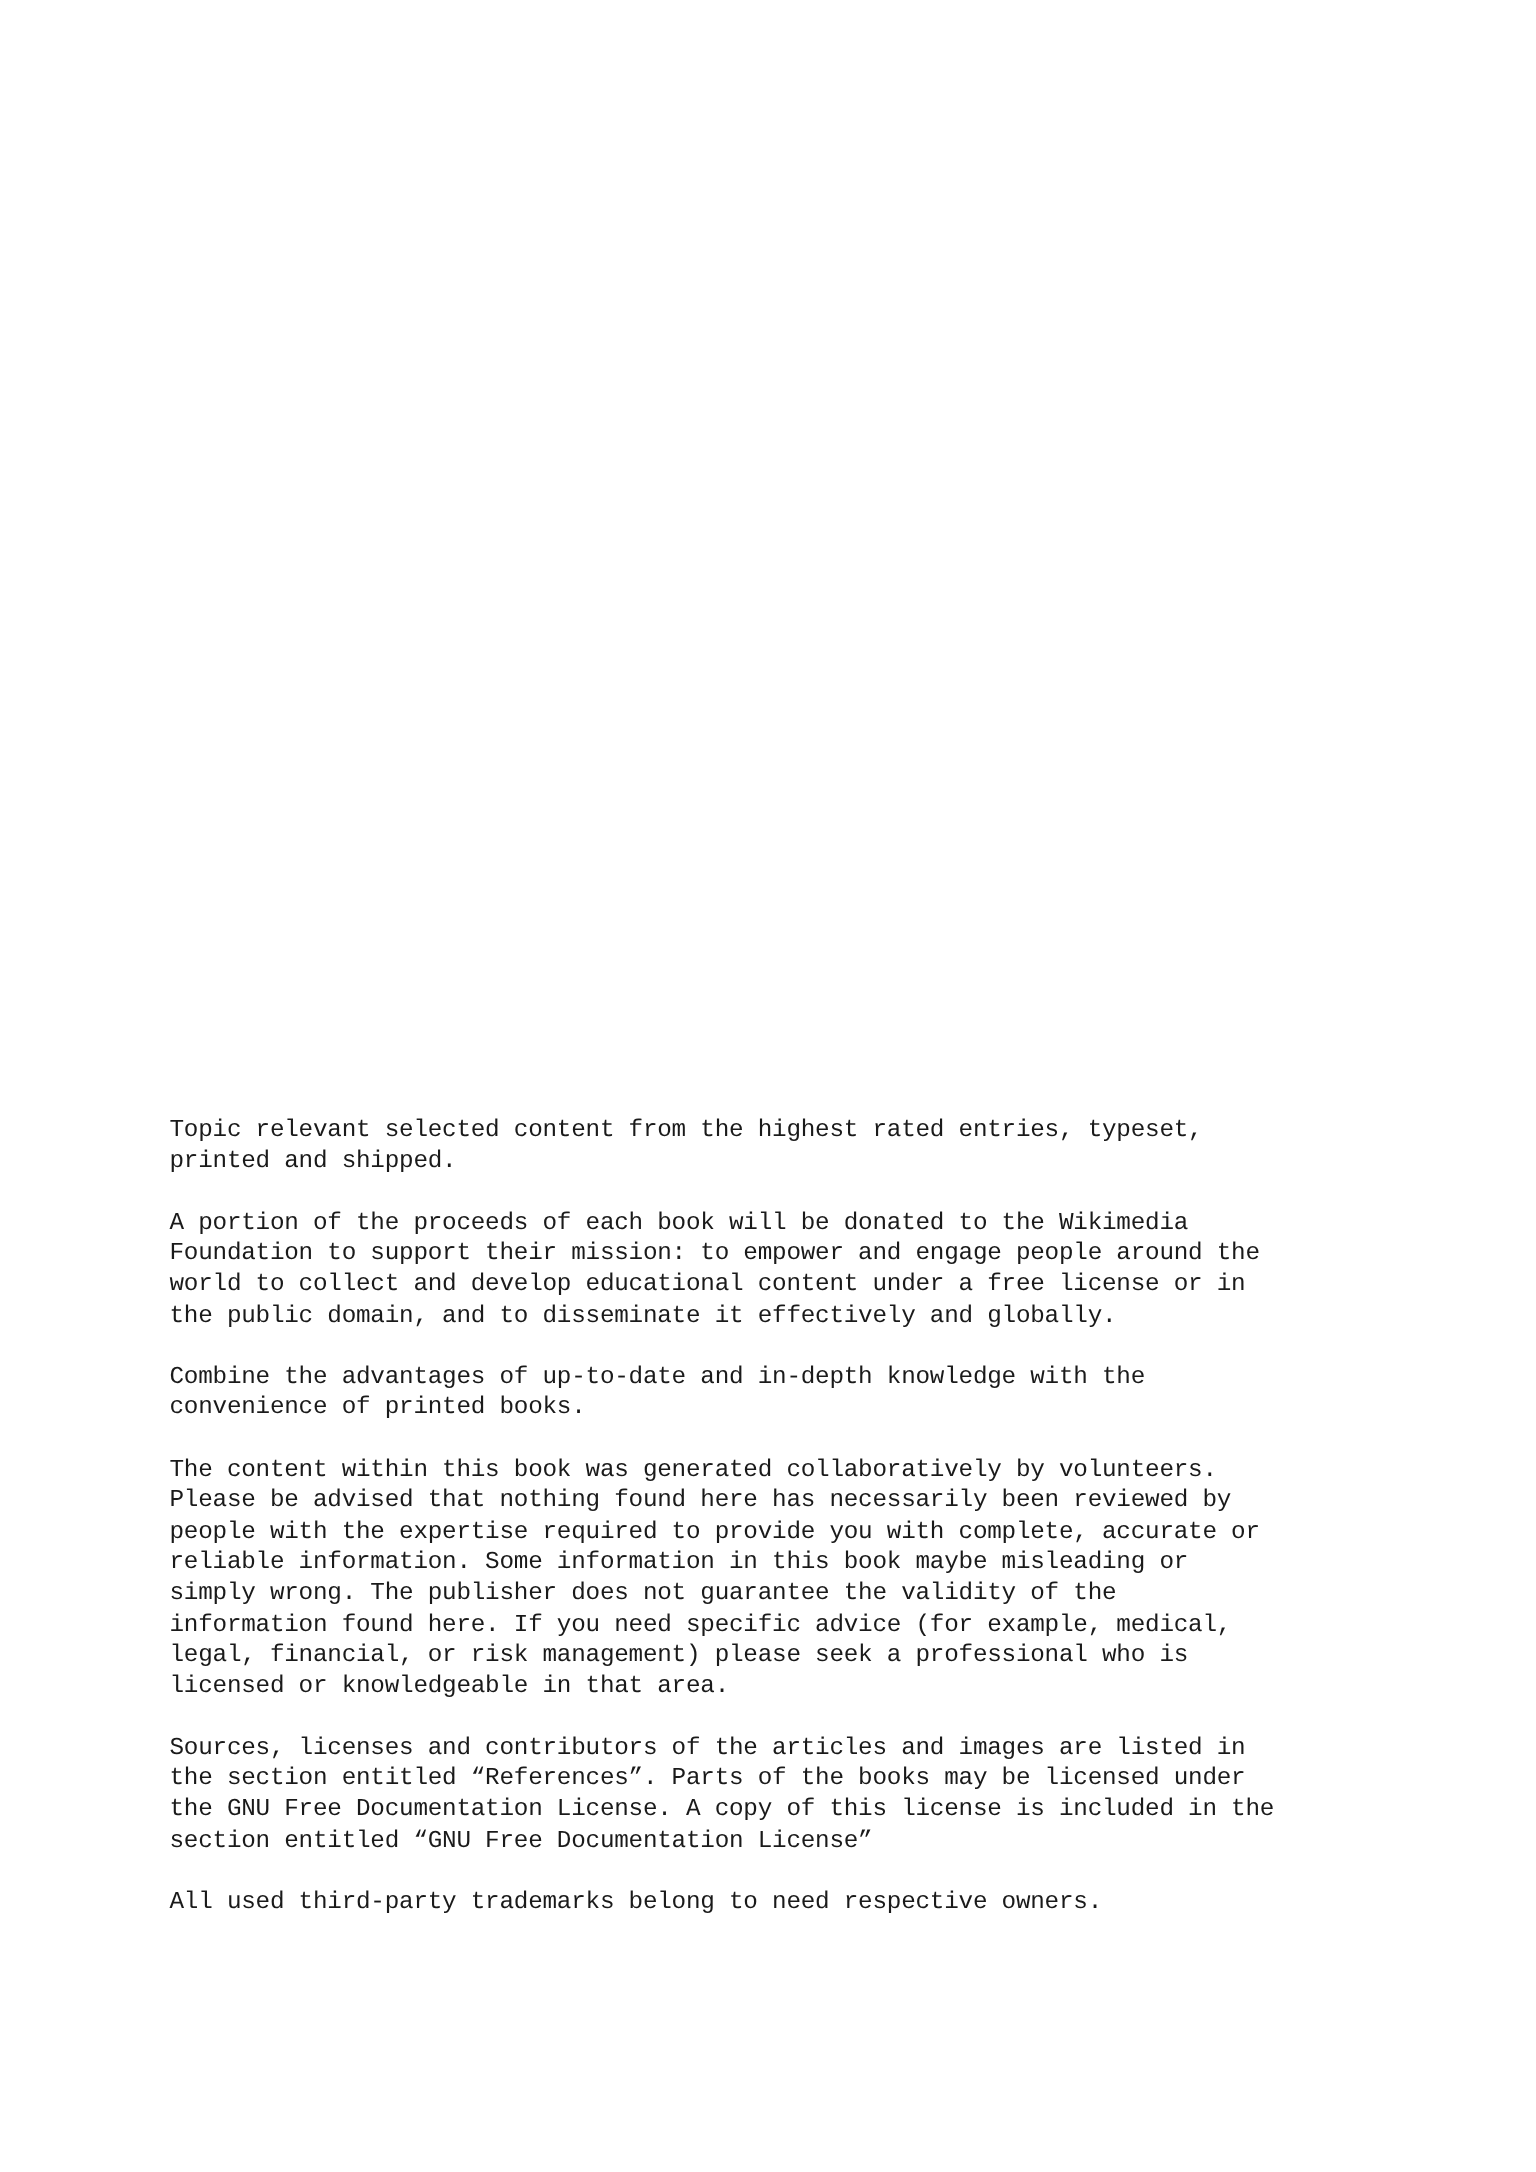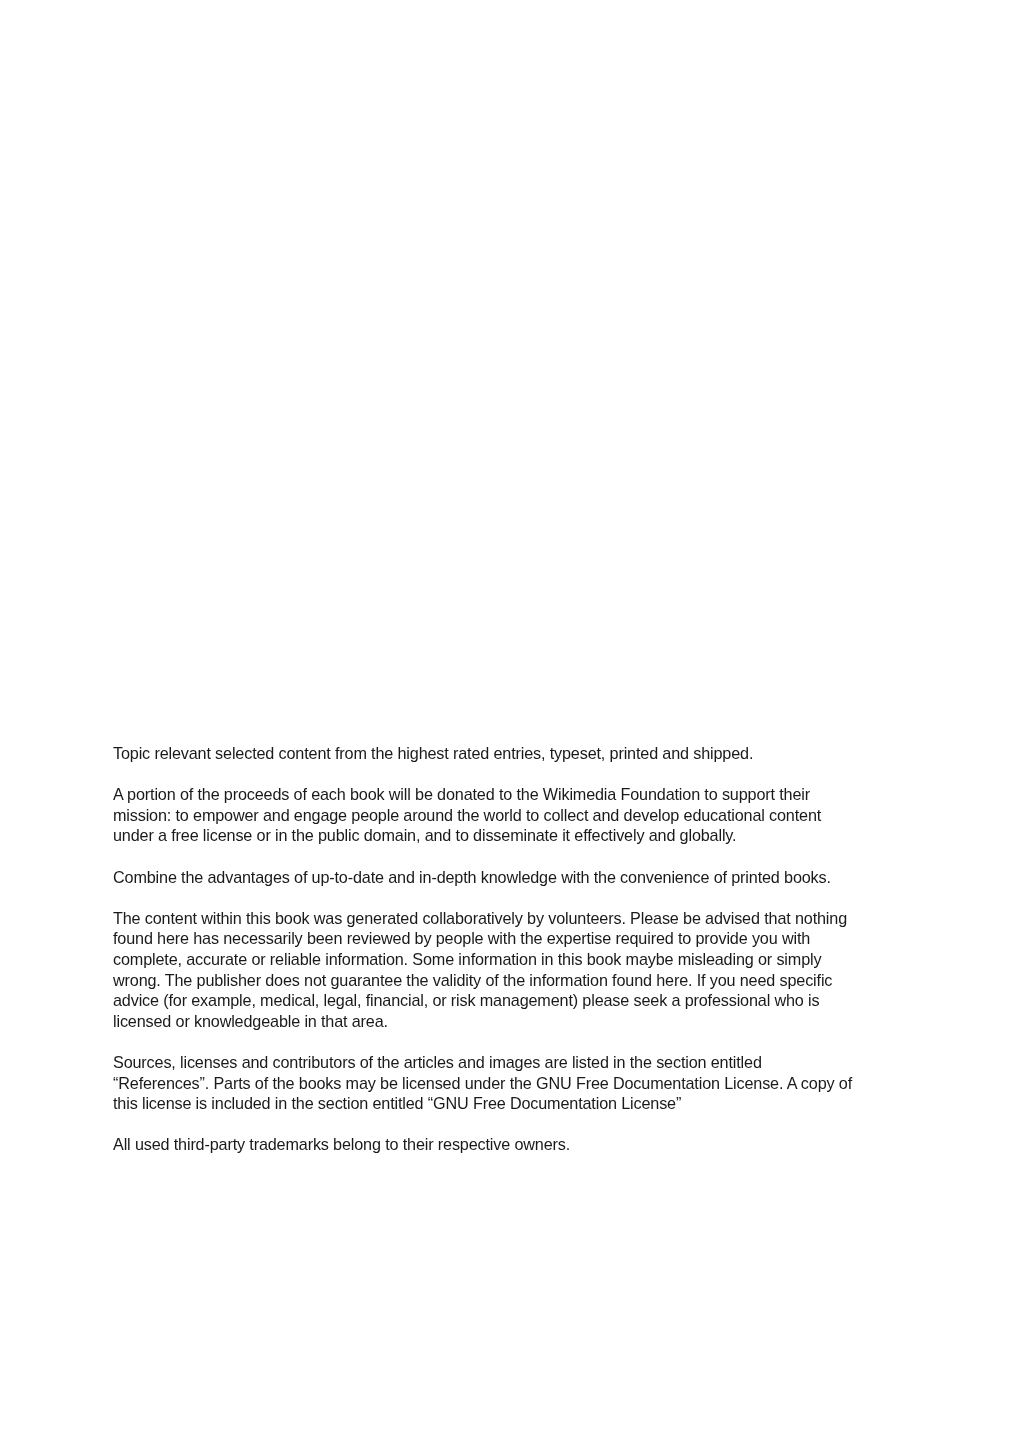--- a/index.html
+++ b/index.html
@@ -19,21 +19,21 @@
       top: 0;
       width: 1024px;
       height: 1448px;
       background: #ffffff;
     }
     .content {
       position: absolute;
       left: 113px;
       top: 743px;
       width: 745px;
-      font-family: Liberation Sans, sans-serif;
+      font-family: Liberation Mono, monospace;
       font-size: 16.2px;
       line-height: 20.6px;
       color: #1a1a1a;
       letter-spacing: -0.15px;
     }
     .content p {
       margin: 0 0 20.6px 0;
       padding: 0;
     }
     .content p:last-child {
@@ -43,15 +43,15 @@
 </head>
 <body>
 
 <div class="page">
   <div class="content">
     <p>Topic relevant selected content from the highest rated entries, typeset, printed and shipped.</p>
     <p>A portion of the proceeds of each book will be donated to the Wikimedia Foundation to support their mission: to empower and engage people around the world to collect and develop educational content under a free license or in the public domain, and to disseminate it effectively and globally.</p>
     <p>Combine the advantages of up-to-date and in-depth knowledge with the convenience of printed books.</p>
     <p>The content within this book was generated collaboratively by volunteers. Please be advised that nothing found here has necessarily been reviewed by people with the expertise required to provide you with complete, accurate or reliable information. Some information in this book maybe misleading or simply wrong. The publisher does not guarantee the validity of the information found here. If you need specific advice (for example, medical, legal, financial, or risk management) please seek a professional who is licensed or knowledgeable in that area.</p>
     <p>Sources, licenses and contributors of the articles and images are listed in the section entitled “References”. Parts of the books may be licensed under the GNU Free Documentation License. A copy of this license is included in the section entitled “GNU Free Documentation License”</p>
-    <p>All used third-party trademarks belong to their respective owners.</p>
+    <p>All used third-party trademarks belong to need respective owners.</p>
   </div>
 </div>
 
 </body></html>

